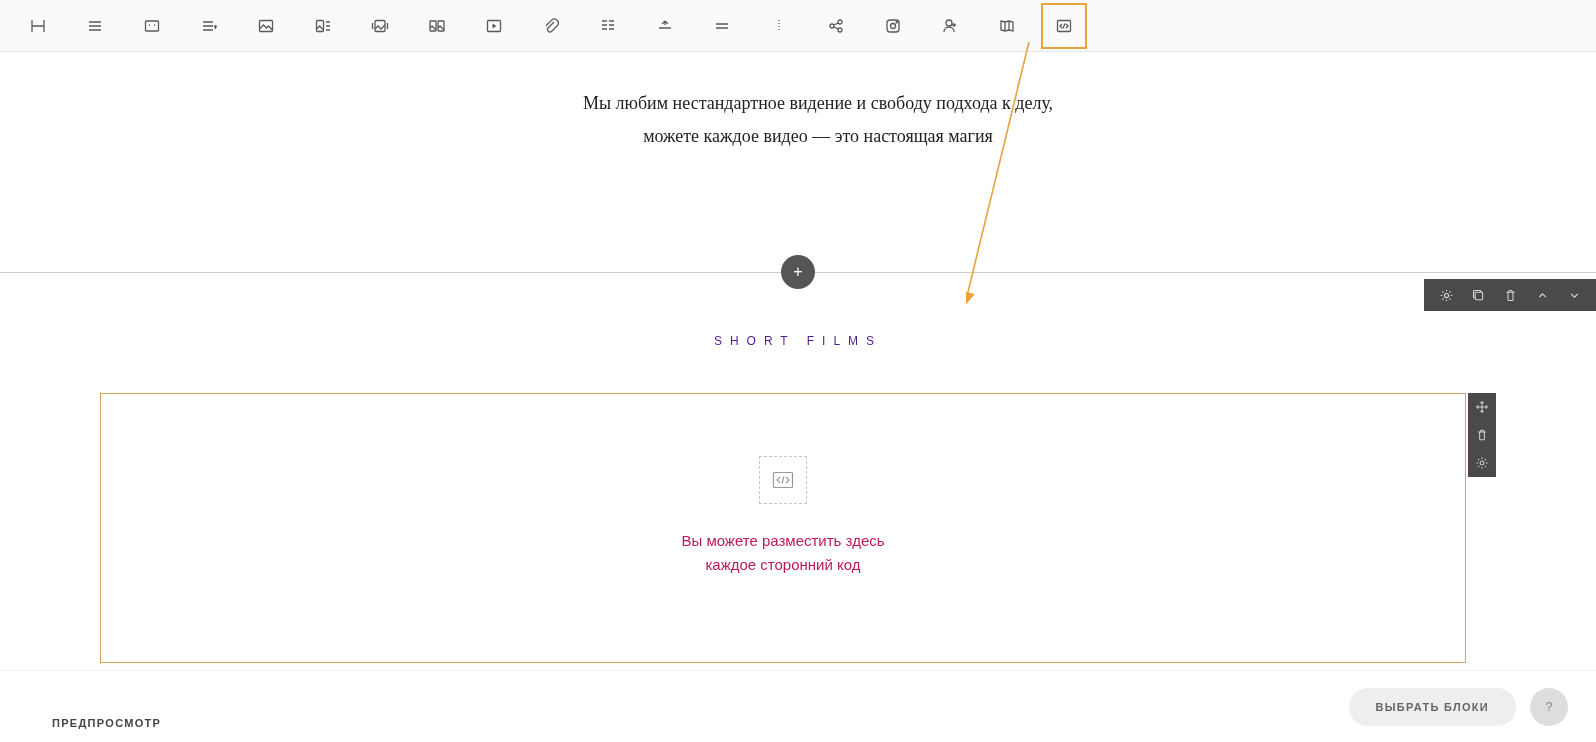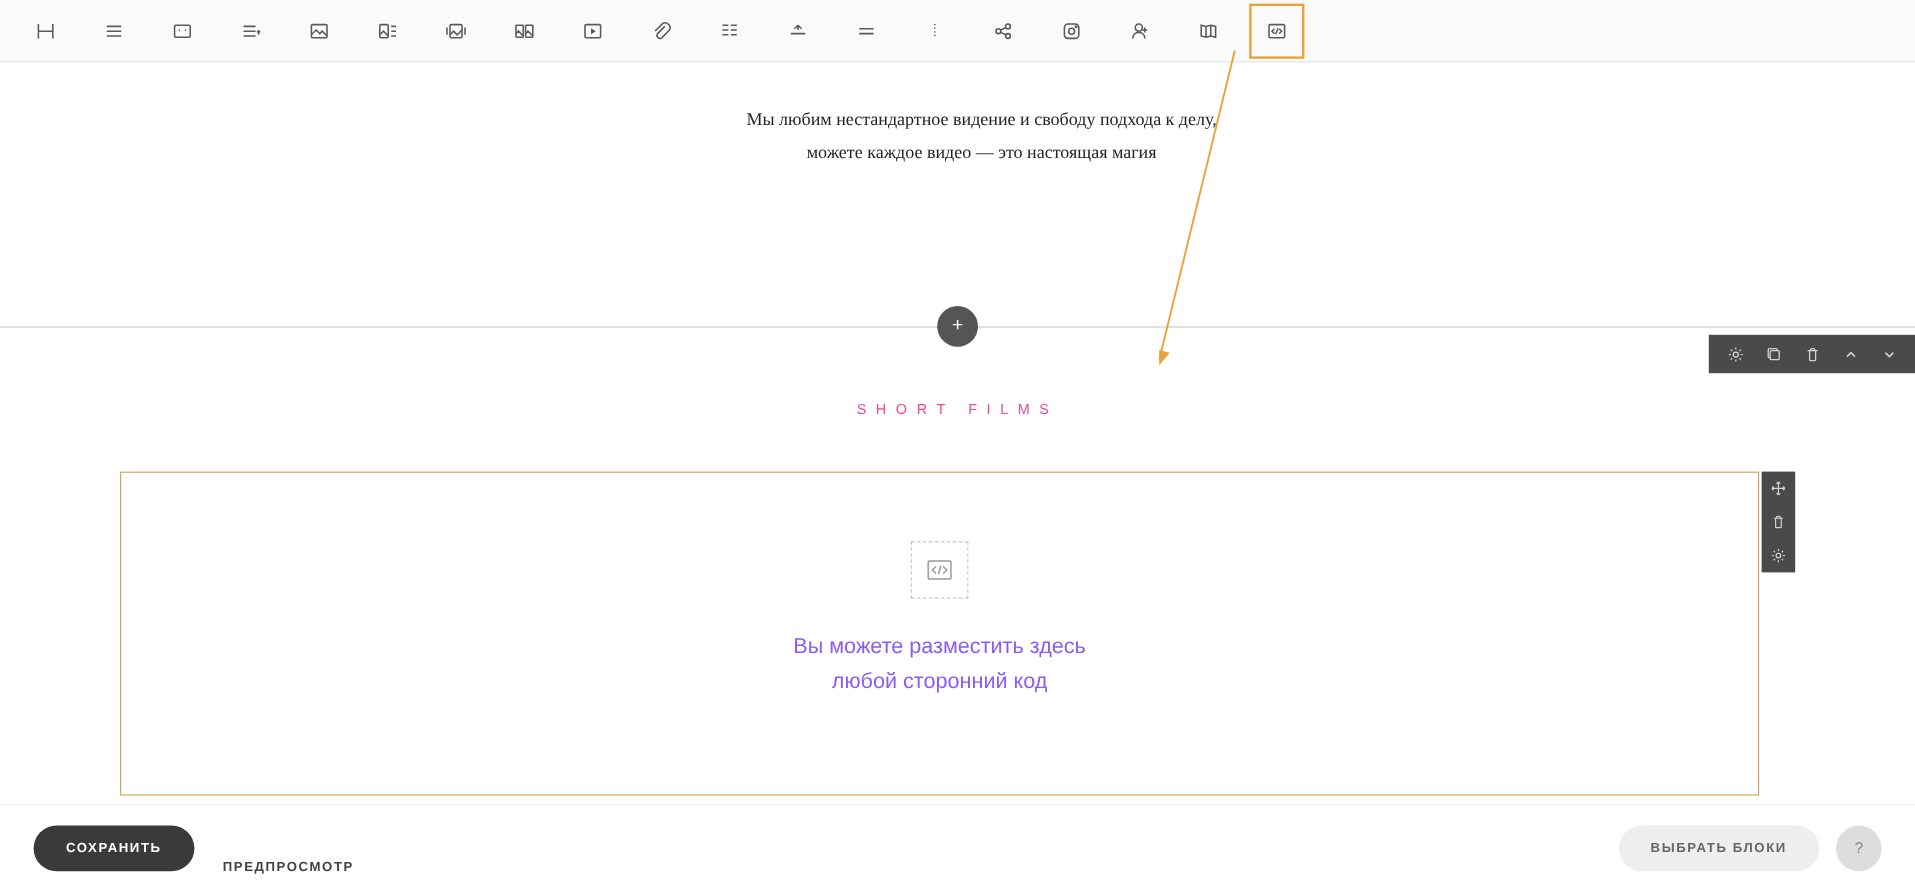--- a/index.html
+++ b/index.html
@@ -37,21 +37,21 @@
   outline-offset: 8px;
 }
 
 
 .content { position: relative; }
 
 .intro-text {
   text-align: center;
   margin-top: 35px;
   font-family: Georgia, "Times New Roman", serif;
-  font-size: 15px;
+  font-size: 18px;
   color: #222;
   line-height: 1.85;
   margin-left: 40px;
 }
 
 
 .add-circle {
   width: 34px;
   height: 34px;
   border-radius: 50%;
@@ -80,21 +80,21 @@
 .hr-top { top: 185px; }
 
 
 .section-title {
   position: absolute;
   top: 247px;
   width: 100%;
   text-align: center;
   letter-spacing: 8px;
   font-size: 12px;
-  color: #ec4899;
+  color: #4c1d95;
   font-weight: 500;
 }
 
 
 .block-toolbar {
   position: absolute;
   right: 0;
   top: 192px;
   background: #4a4a4a;
   display: flex;
@@ -130,22 +130,22 @@
   width: 48px;
   height: 48px;
   border: 1px dashed #c8c8c8;
   display: flex;
   align-items: center;
   justify-content: center;
   margin-bottom: 25px;
 }
 .dashed-icon svg { stroke: #999; }
 .embed-text {
-  font-size: 18px;
-  color: #8b5cf6;
+  font-size: 15px;
+  color: #be185d;
   text-align: center;
   line-height: 1.6;
   margin-bottom: 24px;
 }
 .add-code-btn {
   background: #eee;
   border: none;
   border-radius: 22px;
   padding: 12px 28px;
   font-size: 11px;
@@ -403,21 +403,21 @@
 
   <div class="embed-box">
     <div class="dashed-icon">
       <svg width="22" height="18" viewBox="0 0 22 18" fill="none" stroke="#999" stroke-width="1.2">
           <rect x="1.5" y="1.5" width="19" height="15" rx="1"></rect>
           <path d="M8 6l-3 3 3 3M14 6l3 3-3 3M12 5.5l-2 7"></path>
         </svg>
     </div>
     <div class="embed-text">
       <div>Вы можете разместить здесь</div>
-      <div>любой сторонний код</div>
+      <div>каждое сторонний код</div>
     </div>
   </div>
 
   <div class="side-tools">
     <div class="st-btn">
       <svg width="14" height="14" viewBox="0 0 18 18" fill="none" stroke="#d4d4d4" stroke-width="1.3">
           <path d="M9 2v14M2 9h14M9 2l-2 2M9 2l2 2M9 16l-2-2M9 16l2-2M2 9l2-2M2 9l2 2M16 9l-2-2M16 9l-2 2"></path>
         </svg>
     </div>
     <div class="st-btn">
@@ -439,18 +439,17 @@
 <svg class="arrow" width="80" height="270">
   <defs>
     <marker id="ah" markerWidth="9" markerHeight="9" refX="5" refY="4.5" orient="auto">
       <path d="M0 0 L9 4.5 L0 9 z" fill="#e8a33d"></path>
     </marker>
   </defs>
   <line x1="3" y1="0" x2="-60" y2="258" stroke="#e8a33d" stroke-width="1.6" marker-end="url(#ah)" transform="translate(60,0)"></line>
 </svg>
 
 <div class="bottom-bar">
-  <button class="save-btn">СОХРАНИТЬ</button>
   <div class="preview-link">ПРЕДПРОСМОТР</div>
   <div class="spacer"></div>
   <button class="choose-btn">ВЫБРАТЬ БЛОКИ</button>
   <div class="help-btn">?</div>
 </div>
 
 </body></html>

